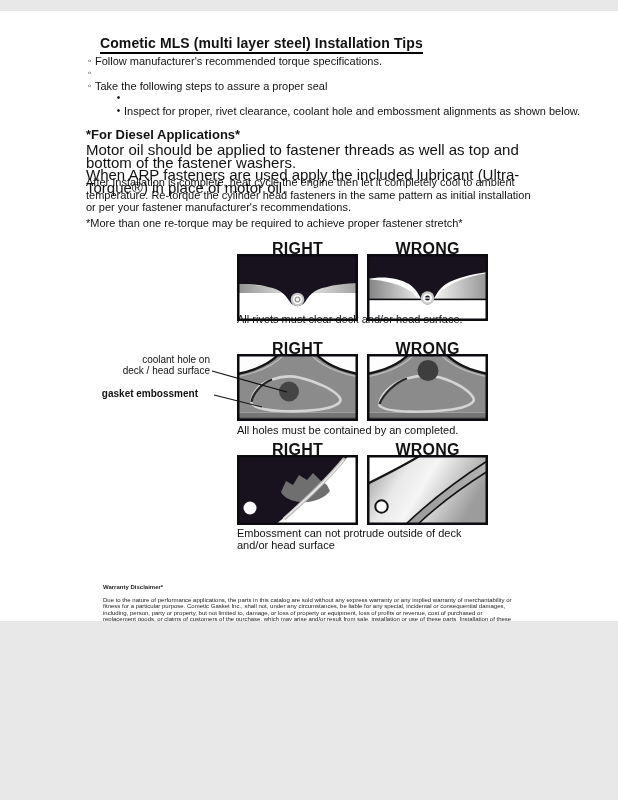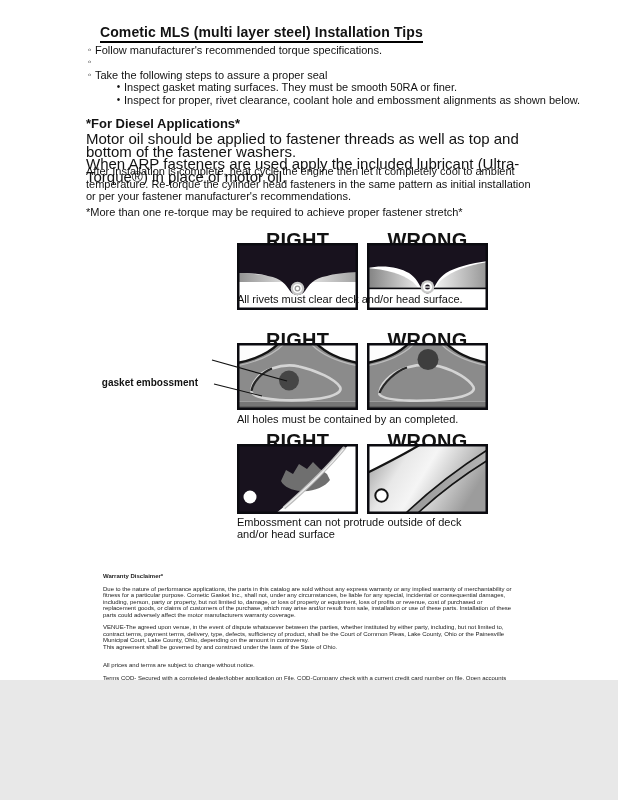--- a/index.html
+++ b/index.html
@@ -1,39 +1,39 @@
 <!DOCTYPE html>
 <html><head>
 <meta charset="utf-8">
 <style>
   html,body{margin:0;padding:0;background:#e8e8e8;}
   .page{
-    position:relative;width:618px;height:680px;background:#ffffff;
+    position:relative;width:618px;height:610px;background:#ffffff;
     font-family:"Liberation Sans","DejaVu Sans",sans-serif;color:#121212;
-    margin:0 auto;overflow:hidden;
+    margin:11px auto;overflow:hidden;
   }
   .abs{position:absolute;}
   .preline{white-space:pre-line;}
   
   .doc-title{left:100px;top:24px;font-size:14px;font-weight:bold;letter-spacing:0.1px;}
   .doc-title span{display:inline-block;border-bottom:2px solid #000;padding-bottom:1px;}
   
   .tips{left:86px;top:44px;width:480px;font-size:11px;line-height:12.4px;}
   .tip{display:flex;white-space:nowrap;}
   .tip .b{width:7px;flex:0 0 7px;text-align:center;margin-right:2px;}
   .tip.l2{margin-left:29px;}
   .tip.l1 .b{font-size:10px;}
   .tip.l2 .b{font-size:10px;}
   
   .diesel-h{left:86px;top:116px;font-size:13px;font-weight:bold;}
   .diesel-p1{left:86px;top:133px;width:460px;font-size:15px;line-height:12.7px;}
   .diesel-p2{left:86px;top:165px;width:460px;font-size:11px;line-height:12.7px;}
   .diesel-note{left:86px;top:206px;width:460px;font-size:11px;}
   
-  .dlabel{width:121px;text-align:center;font-size:20px;font-weight:bold;letter-spacing:0.2px;}
+  .dlabel{width:121px;text-align:center;font-size:16px;font-weight:bold;letter-spacing:0.2px;}
   .dcap{font-size:11px;line-height:12px;}
   .dbox{border:0;display:block;}
   .anno{font-size:10px;line-height:11px;text-align:right;width:102px;}
   
   .legal{left:103px;top:573px;width:414px;font-size:6px;line-height:6.5px;color:#222;}
   .legal .lh{font-weight:bold;}
   .legal p{margin:6px 0 0 0;}
   .legal p.bigp{margin-top:12px;}
   .footer-code{left:383px;top:758px;font-size:13.5px;letter-spacing:0.3px;color:#b91c1c;}
 </style>
@@ -53,21 +53,20 @@
     </div>
     <div class="tip l1">
       <span class="b">◦</span>
     </div>
     <div class="tip l1">
       <span class="b">◦</span>
       <span>Take the following steps to assure a proper seal</span>
     </div>
     <div class="tip l2">
       <span class="b">•</span>
-      <span>Inspect gasket mating surfaces.  They must be smooth 50RA or finer.</span>
     </div>
     <div class="tip l2">
       <span class="b">•</span>
       <span>Inspect for proper, rivet clearance, coolant hole and embossment alignments as shown below.</span>
     </div>
   </div>
 
   <div class="abs diesel-h">*For Diesel Applications*</div>
   <div class="abs diesel-p1 preline">Motor oil should be applied to fastener threads as well as top and bottom of the fastener washers.
 When ARP fasteners are used apply the included lubricant (Ultra-Torque®) in place of motor oil.</div>
@@ -116,25 +115,27 @@
     <path d="M121,19 C102,22 86,27 73,38 L68,45.5 L121,45.5 Z" fill="url(#g1d)"></path>
     <rect x="0" y="44.6" width="121" height="1.6" fill="#0b0b10"></rect>
     <path d="M0,0 H121 V18 C103,20.5 89,24 79,30 C71.5,34.8 69,41.5 65.5,47 C62.5,51.5 58.5,51.5 55.5,47 C52,41.5 49.5,34.8 42,30 C32,24 16,21.5 0,25 Z" fill="#18121E"></path>
     <circle cx="60.5" cy="44" r="6.8" fill="#c8c8c8"></circle>
     <circle cx="60.5" cy="44" r="4.5" fill="#ffffff"></circle>
     <circle cx="60.5" cy="44" r="2.5" fill="#18121E"></circle>
     <rect x="57.6" y="43.3" width="5.8" height="1.5" fill="#cfcfcf"></rect>
     <rect x="1.25" y="1.25" width="118.5" height="64.5" fill="none" stroke="#0b0b10" stroke-width="2.5"></rect>
   </svg>
 
-  <div class="abs dcap" style="left:237px;top:293px;">All rivets must clear deck and/or head surface.</div>
+  <div class="abs dcap" style="left:237px;top:302px;">All rivets must clear deck and/or head surface.</div>
 
   <div class="abs dlabel" style="left:237px;top:329px;">RIGHT</div>
   <div class="abs dlabel" style="left:367px;top:329px;">WRONG</div>
 
+  <div class="abs anno preline" style="left:108px;top:343px;">coolant hole on
+deck / head surface</div>
   <div class="abs anno" style="left:96px;top:377px;font-weight:bold;">gasket embossment</div>
 
   <svg class="abs dbox" style="left:237px;top:343px;" width="121" height="67" viewBox="0 0 121 67">
     <rect width="121" height="67" fill="#8B8B8B"></rect>
     <rect x="0" y="58" width="121" height="1.2" fill="#9e9e9e"></rect>
     <rect x="0" y="59" width="121" height="8" fill="#767676"></rect>
     <rect x="0" y="63.5" width="121" height="1.2" fill="#4f4f4f"></rect>
     <path d="M0,0 H42 C33,9.5 18,16.5 0,20 Z" fill="#fdfdfd"></path>
     <path d="M42,0 C33,9.5 18,16.5 0,20" fill="none" stroke="#141414" stroke-width="2.4"></path>
     <path d="M121,0 H79 C88,9.5 103,16.5 121,20 Z" fill="#fdfdfd"></path>

